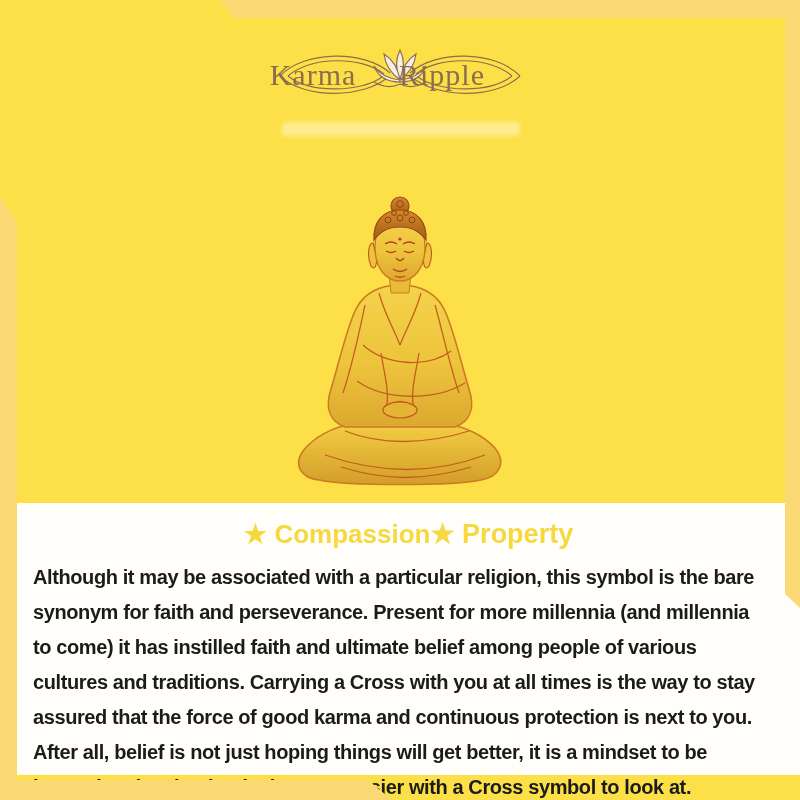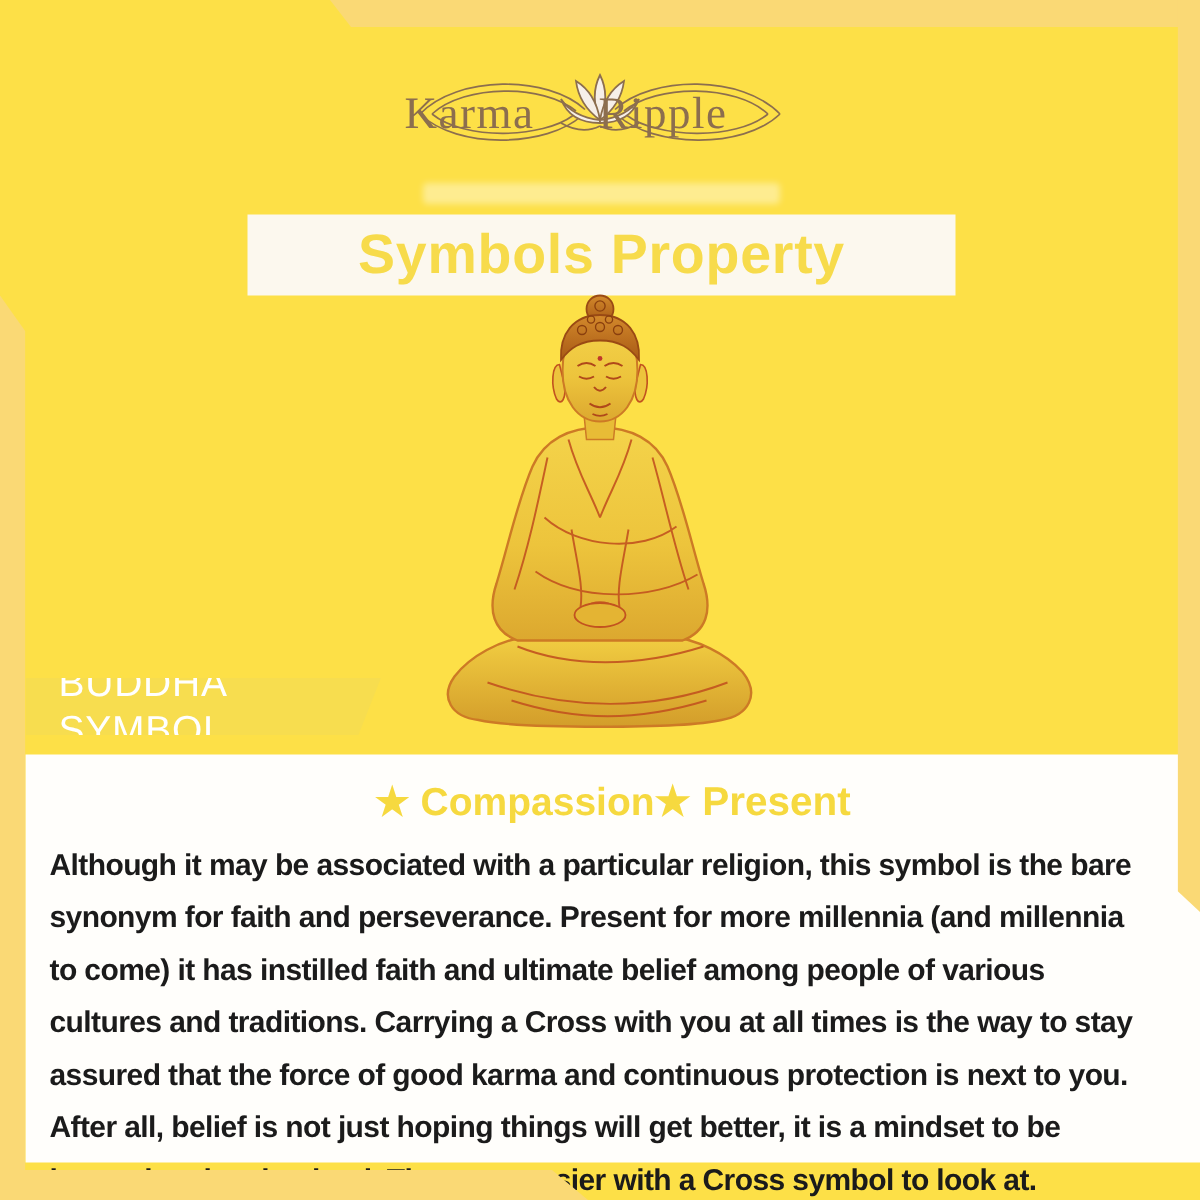--- a/index.html
+++ b/index.html
@@ -74,23 +74,20 @@
         <path d="M150,40 Q132,38 124,26 Q130,42 150,42 Z"></path>
         <path d="M150,40 Q168,38 176,26 Q170,42 150,42 Z"></path>
         <path d="M124,42 Q138,50 150,44" fill="none"></path>
         <path d="M176,42 Q162,50 150,44" fill="none"></path>
       </g>
       <text x="63" y="45" text-anchor="middle" font-family="Liberation Serif, serif" font-size="30" letter-spacing="1" fill="#8C6E4E">Karma</text>
       <text x="192" y="45" text-anchor="middle" font-family="Liberation Serif, serif" font-size="30" letter-spacing="1" fill="#8C6E4E">Ripple</text>
     </svg>
   </div>
 
-  <div class="title-band">
-    <h1>Symbols Property</h1>
-  </div>
 
   <div class="buddha">
     <svg width="230" height="295" viewBox="0 0 230 295">
       <defs>
         <linearGradient id="gold" x1="0" y1="0" x2="0" y2="1">
           <stop offset="0" stop-color="#F4D34A"></stop>
           <stop offset="0.55" stop-color="#EDC43C"></stop>
           <stop offset="1" stop-color="#DCA82F"></stop>
         </linearGradient>
         <linearGradient id="goldBase" x1="0" y1="0" x2="0" y2="1">
@@ -149,26 +146,23 @@
         <path d="M134,160 C130,184 126,198 128,212"></path>
         <path d="M60,238 C95,252 140,252 184,238"></path>
         <path d="M40,262 C95,281 150,281 200,262"></path>
         <path d="M56,274 C100,288 140,288 186,274"></path>
         <path d="M104,212 Q115,205 126,212"></path>
       </g>
       <ellipse cx="115" cy="217" rx="17" ry="8" fill="#E4B433" stroke="#C2531F" stroke-width="1.2"></ellipse>
     </svg>
   </div>
 
-  <div class="badge">
-    <span>BUDDHA SYMBOL</span>
-  </div>
 
   <div class="content-panel">
-    <div class="tagline"><span class="star">★ Compassion</span><span>★ Present</span>
+    <div class="tagline"><span class="star">★ Compassion</span><span>★ Property</span>
     </div>
     <p class="description">Although it may be associated with a particular religion, this symbol is the bare synonym for faith and perseverance. Present for more millennia (and millennia to come) it has instilled faith and ultimate belief among people of various cultures and traditions. Carrying a Cross with you at all times is the way to stay assured that the force of good karma and continuous protection is next to you. After all, belief is not just hoping things will get better, it is a mindset to be learned and maintained. That gets easier with a Cross symbol to look at.</p>
   </div>
 
   <div class="accent accent-right"></div>
   <div class="accent accent-left"></div>
   <div class="accent accent-bottom"></div>
 
 </div>
 

